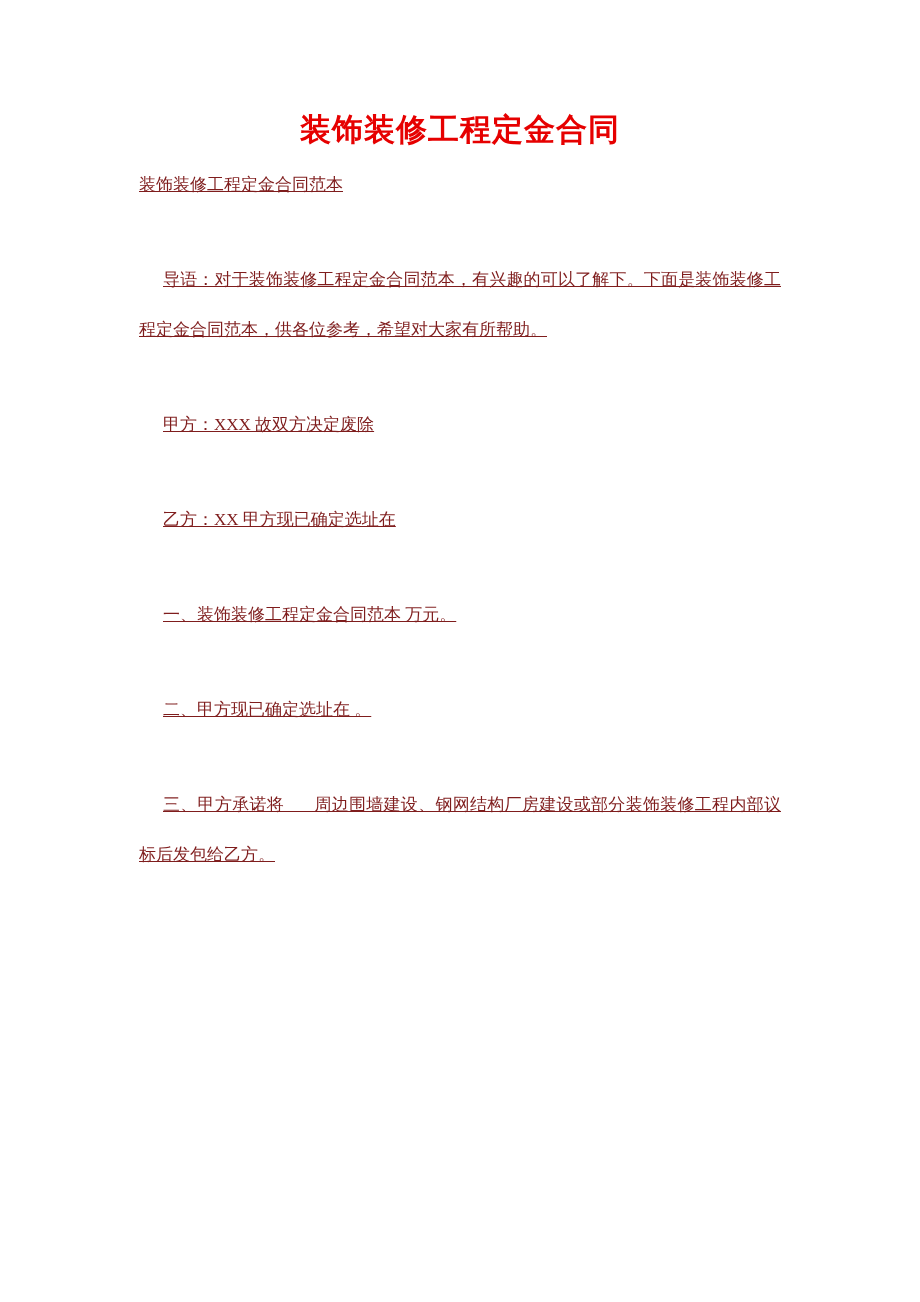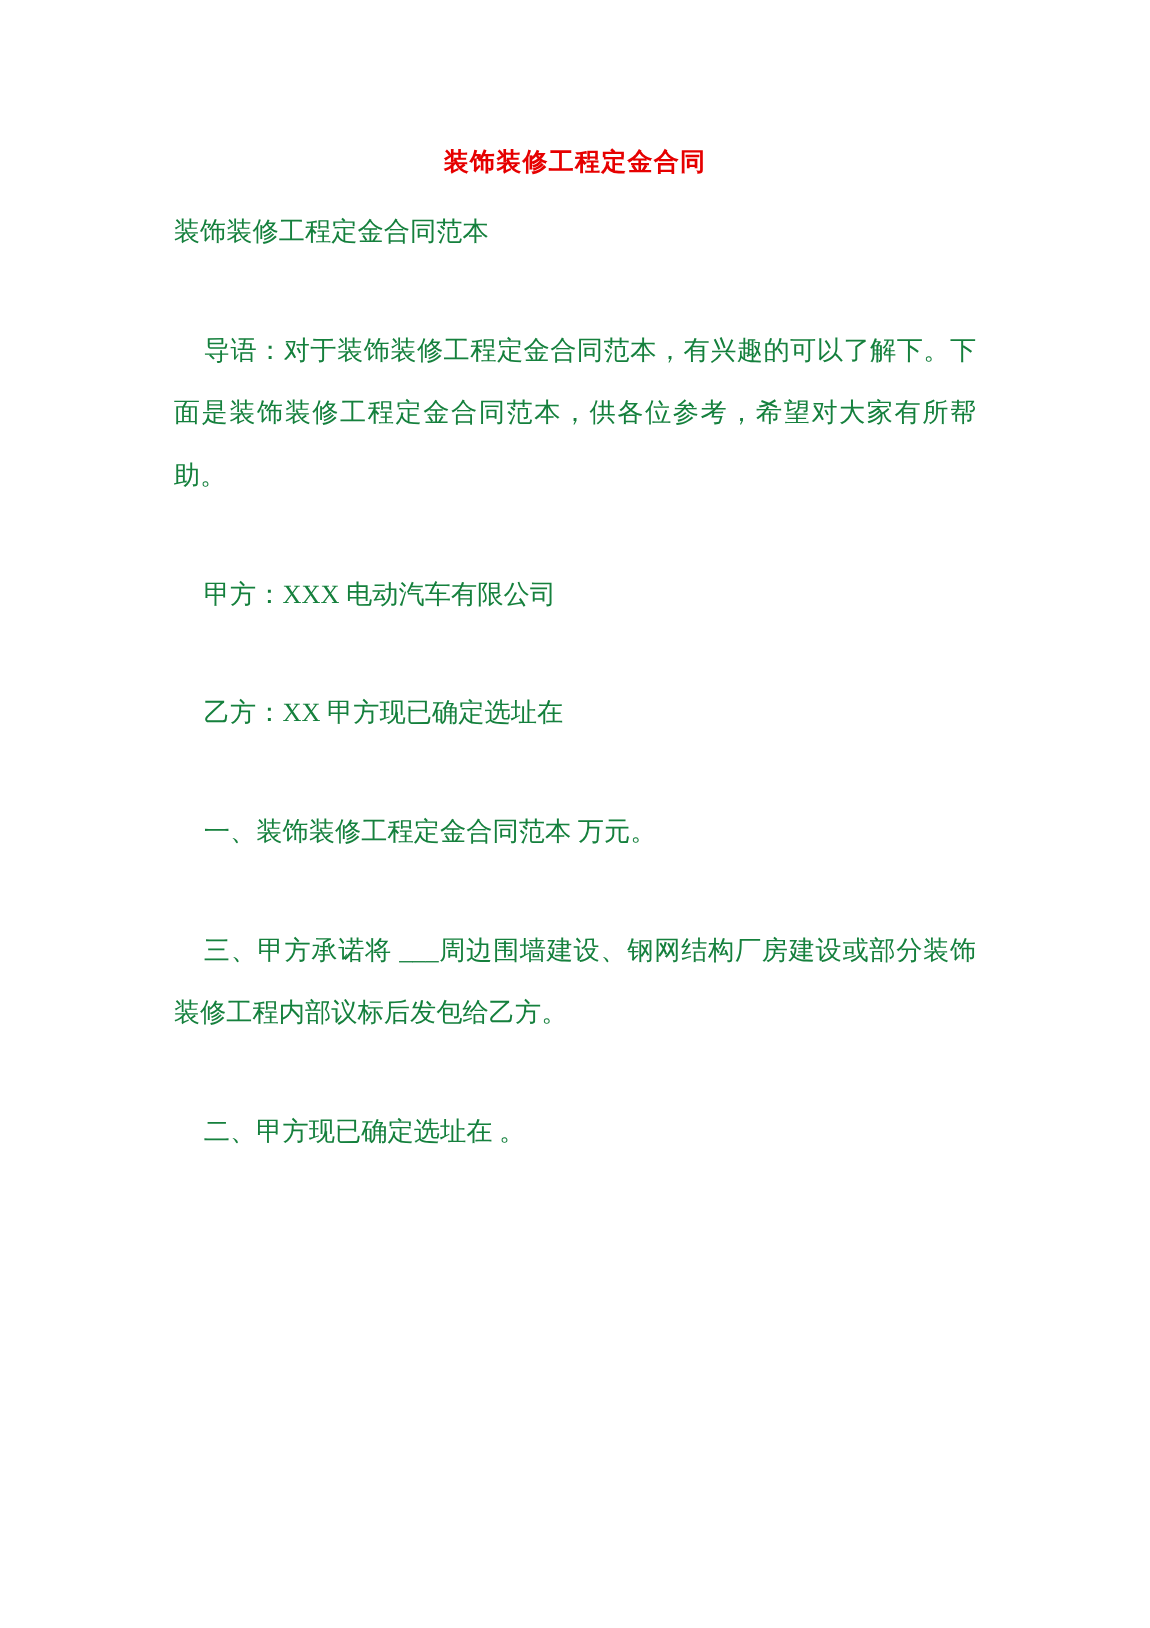--- a/index.html
+++ b/index.html
@@ -15,53 +15,54 @@
   .page {
     box-sizing: border-box;
     width: 920px;
     height: 1302px;
     padding: 108px 139px 0 139px;
     overflow: hidden;
     background: #ffffff;
   }
   .doc-title {
     margin: 0 0 8px 0;
-    font-size: 20px;
+    font-size: 31px;
     font-weight: bold;
     line-height: 44px;
     text-align: center;
     letter-spacing: 1px;
   }
   .para {
     margin: 0 0 45px 0;
-    font-size: 21px;
+    font-size: 17px;
     line-height: 50px;
-    color: #15803d;
+    color: #7f1d1d;
     text-align: justify;
     word-break: break-all;
+    text-decoration: underline;
   }
   .para.indent {
     text-indent: 24px;
   }
 </style>
 </head>
 <body>
 
 <div class="page">
 
   <h1 class="doc-title" style="color: rgb(230, 0, 0);">装饰装修工程定金合同</h1>
 
   <p class="para">装饰装修工程定金合同范本</p>
 
   <p class="para indent">导语：对于装饰装修工程定金合同范本，有兴趣的可以了解下。下面是装饰装修工程定金合同范本，供各位参考，希望对大家有所帮助。</p>
 
-  <p class="para indent">甲方：XXX 电动汽车有限公司</p>
+  <p class="para indent">甲方：XXX 故双方决定废除</p>
 
   <p class="para indent">乙方：XX 甲方现已确定选址在</p>
 
 
   <p class="para indent">一、装饰装修工程定金合同范本 万元。</p>
 
+  <p class="para indent">二、甲方现已确定选址在 。</p>
+
   <p class="para indent">三、甲方承诺将 ___周边围墙建设、钢网结构厂房建设或部分装饰装修工程内部议标后发包给乙方。</p>
-
-  <p class="para indent">二、甲方现已确定选址在 。</p>
 
 </div>
 
 </body></html>

